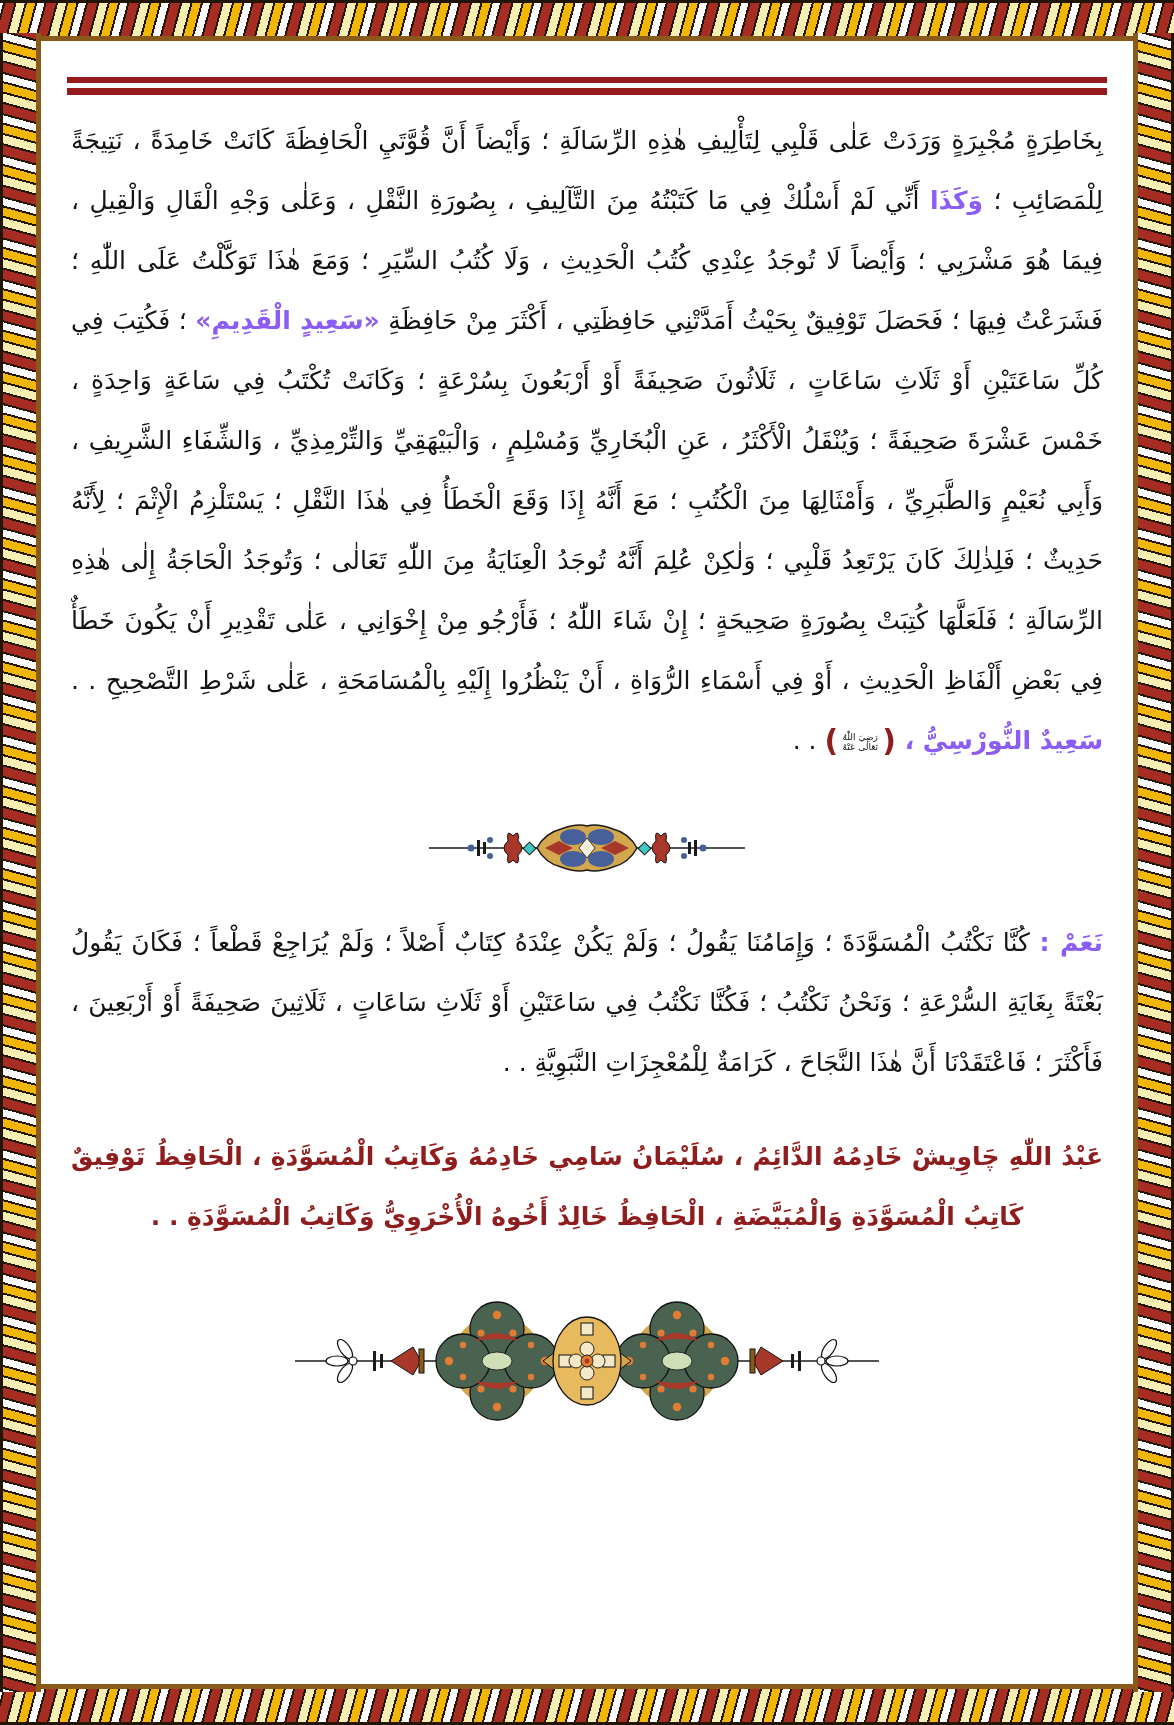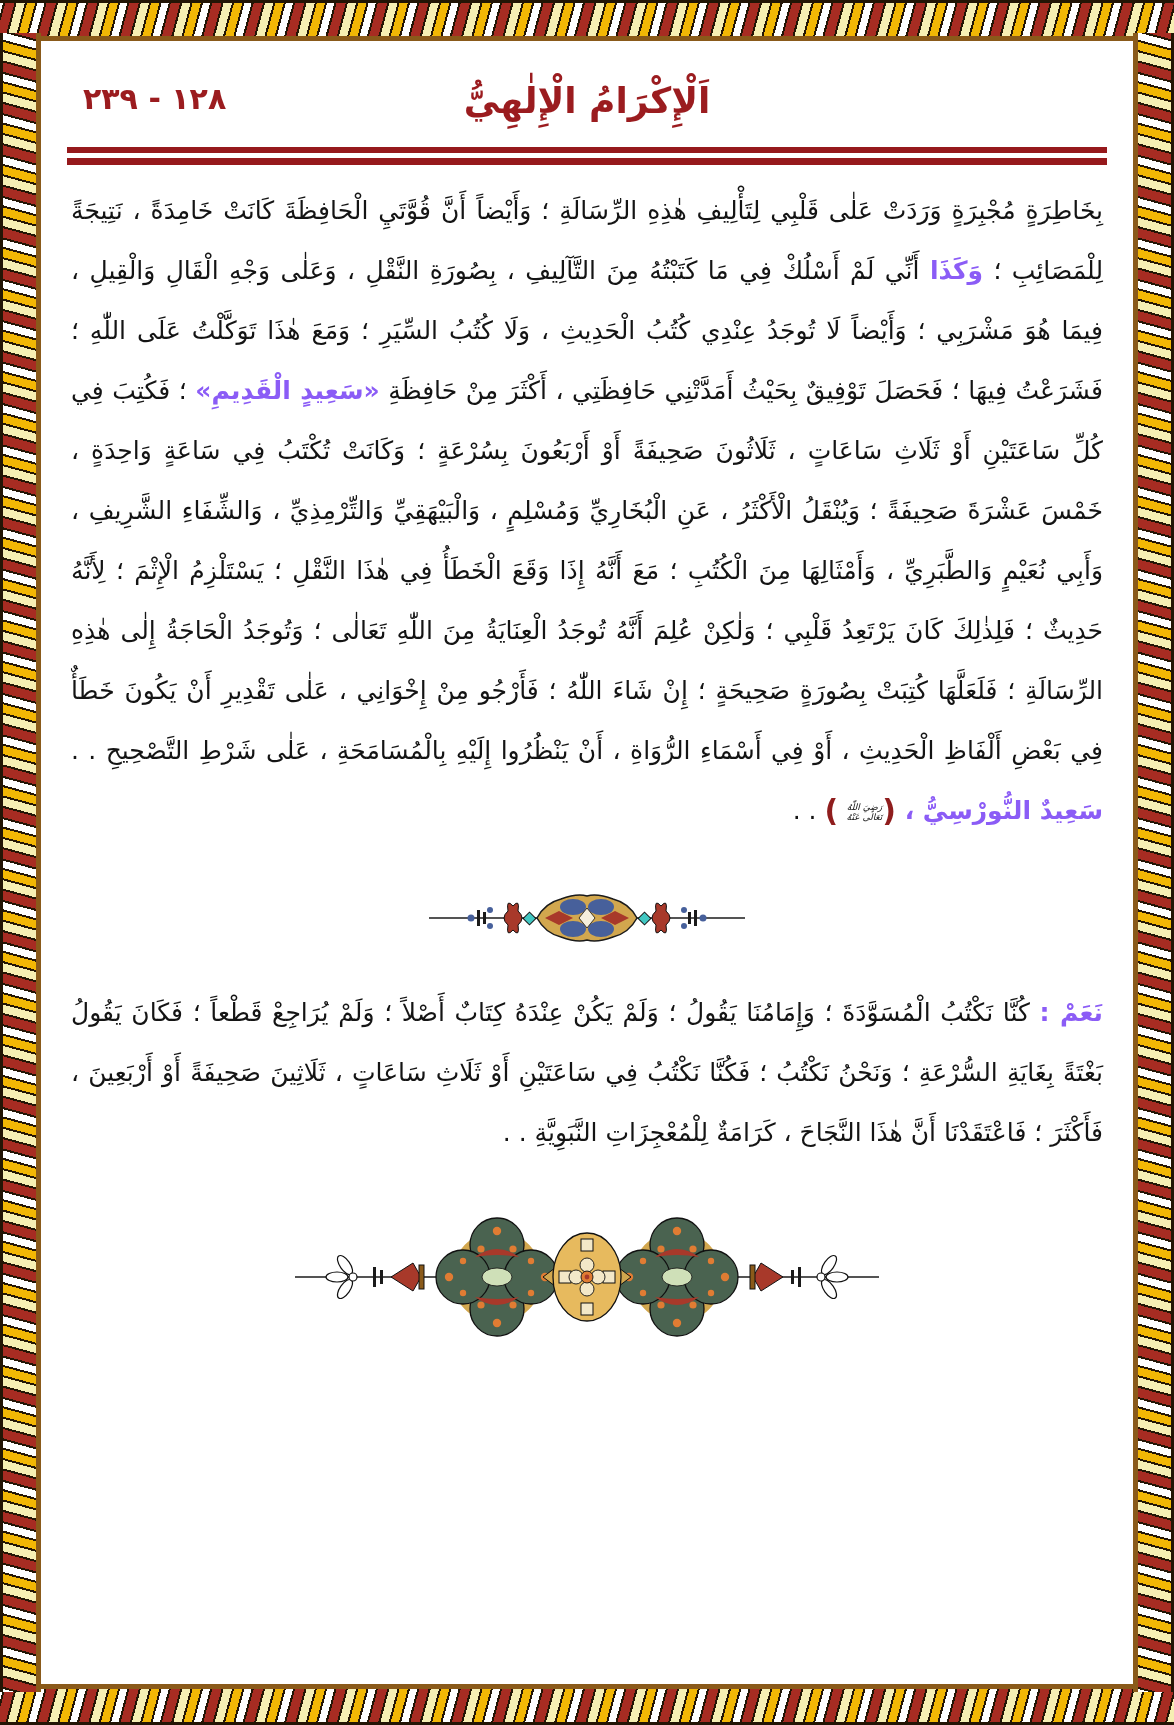--- a/index.html
+++ b/index.html
@@ -55,22 +55,22 @@
     color:#141414;
     font-size:25px;line-height:60px;
     text-align:justify;
     margin:16px 6px 0 6px;
   }
   .red{color:#8b5cf6;font-weight:bold;}
   .seal{white-space:nowrap;}
   .seal .paren{color:#8f1d1d;font-size:30px;font-weight:bold;vertical-align:-2px;}
   .seal .seal-core{
     display:inline-block;width:44px;
-    font-size:9px;line-height:10px;text-align:right;
-    vertical-align:middle;color:#111;white-space:normal;font-style:italic;
+    font-size:9px;line-height:10px;text-align:center;
+    vertical-align:middle;color:#111;white-space:normal;
   }
 
   .separator{display:flex;justify-content:center;margin-top:48px;height:58px;}
 
   .para2{margin-top:36px;}
 
   .signature{
     color:#8f1d1d;font-weight:bold;
     font-size:25px;line-height:60px;
     text-align:justify;text-align-last:center;
@@ -84,24 +84,20 @@
 
 <div class="page">
 
   <div class="bs bs-h bs-top"></div>
   <div class="bs bs-h bs-bottom"></div>
   <div class="bs bs-v bs-left"></div>
   <div class="bs bs-v bs-right"></div>
 
   <div class="content">
 
-    <div class="header">
-      <div class="page-numbers">١٢٨ - ٢٣٩</div>
-      <h1 class="doc-title">اَلْإِكْرَامُ الْإِلٰهِيُّ</h1>
-    </div>
 
     <div class="double-rule">
       <div class="bar1"></div>
       <div class="gap"></div>
       <div class="bar2"></div>
     </div>
 
     <p class="body-text"><span>بِخَاطِرَةٍ مُجْبِرَةٍ وَرَدَتْ عَلٰى قَلْبِي لِتَأْلِيفِ هٰذِهِ الرِّسَالَةِ ؛ وَأَيْضاً أَنَّ قُوَّتَيِ الْحَافِظَةَ كَانَتْ خَامِدَةً ، نَتِيجَةً لِلْمَصَائِبِ ؛ </span><span class="red">وَكَذَا</span><span> أَنِّي لَمْ أَسْلُكْ فِي مَا كَتَبْتُهُ مِنَ التَّآلِيفِ ، بِصُورَةِ النَّقْلِ ، وَعَلٰى وَجْهِ الْقَالِ وَالْقِيلِ ، فِيمَا هُوَ مَشْرَبِي ؛ وَأَيْضاً لَا تُوجَدُ عِنْدِي كُتُبُ الْحَدِيثِ ، وَلَا كُتُبُ السِّيَرِ ؛ وَمَعَ هٰذَا تَوَكَّلْتُ عَلَى اللّٰهِ ؛ فَشَرَعْتُ فِيهَا ؛ فَحَصَلَ تَوْفِيقٌ بِحَيْثُ أَمَدَّتْنِي حَافِظَتِي ، أَكْثَرَ مِنْ حَافِظَةِ </span><span class="red">«سَعِيدٍ الْقَدِيمِ»</span><span> ؛ فَكُتِبَ فِي كُلِّ سَاعَتَيْنِ أَوْ ثَلَاثِ سَاعَاتٍ ، ثَلَاثُونَ صَحِيفَةً أَوْ أَرْبَعُونَ بِسُرْعَةٍ ؛ وَكَانَتْ تُكْتَبُ فِي سَاعَةٍ وَاحِدَةٍ ، خَمْسَ عَشْرَةَ صَحِيفَةً ؛ وَيُنْقَلُ الْأَكْثَرُ ، عَنِ الْبُخَارِيِّ وَمُسْلِمٍ ، وَالْبَيْهَقِيِّ وَالتِّرْمِذِيِّ ، وَالشِّفَاءِ الشَّرِيفِ ، وَأَبِي نُعَيْمٍ وَالطَّبَرِيِّ ، وَأَمْثَالِهَا مِنَ الْكُتُبِ ؛ مَعَ أَنَّهُ إِذَا وَقَعَ الْخَطَأُ فِي هٰذَا النَّقْلِ ؛ يَسْتَلْزِمُ الْإِثْمَ ؛ لِأَنَّهُ حَدِيثٌ ؛ فَلِذٰلِكَ كَانَ يَرْتَعِدُ قَلْبِي ؛ وَلٰكِنْ عُلِمَ أَنَّهُ تُوجَدُ الْعِنَايَةُ مِنَ اللّٰهِ تَعَالٰى ؛ وَتُوجَدُ الْحَاجَةُ إِلٰى هٰذِهِ الرِّسَالَةِ ؛ فَلَعَلَّهَا كُتِبَتْ بِصُورَةٍ صَحِيحَةٍ ؛ إِنْ شَاءَ اللّٰهُ ؛ فَأَرْجُو مِنْ إِخْوَانِي ، عَلٰى تَقْدِيرِ أَنْ يَكُونَ خَطَأٌ فِي بَعْضِ أَلْفَاظِ الْحَدِيثِ ، أَوْ فِي أَسْمَاءِ الرُّوَاةِ ، أَنْ يَنْظُرُوا إِلَيْهِ بِالْمُسَامَحَةِ ، عَلٰى شَرْطِ التَّصْحِيحِ . . </span><span class="red">سَعِيدٌ النُّورْسِيُّ ، </span><span class="seal"><span class="paren">(</span><span class="seal-core">رَضِيَ اللّٰهُ تَعَالٰى عَنْهُ</span><span class="paren">)</span></span><span> . .</span></p>
 
     <div class="separator">
@@ -123,20 +119,21 @@
         <ellipse cx="146" cy="40" rx="13" ry="8" fill="#47609b"></ellipse>
         <ellipse cx="174" cy="40" rx="13" ry="8" fill="#47609b"></ellipse>
         <path d="M118 29 L132 22 L146 29 L132 36 Z" fill="#a8392a"></path>
         <path d="M202 29 L188 22 L174 29 L188 36 Z" fill="#a8392a"></path>
         <path d="M160 19 L168 29 L160 39 L152 29 Z" fill="#f5efdc" stroke="#111" stroke-width="0.8"></path>
       </svg>
     </div>
 
     <p class="body-text para2"><span class="red">نَعَمْ :</span><span> كُنَّا نَكْتُبُ الْمُسَوَّدَةَ ؛ وَإِمَامُنَا يَقُولُ ؛ وَلَمْ يَكُنْ عِنْدَهُ كِتَابٌ أَصْلاً ؛ وَلَمْ يُرَاجِعْ قَطْعاً ؛ فَكَانَ يَقُولُ بَغْتَةً بِغَايَةِ السُّرْعَةِ ؛ وَنَحْنُ نَكْتُبُ ؛ فَكُنَّا نَكْتُبُ فِي سَاعَتَيْنِ أَوْ ثَلَاثِ سَاعَاتٍ ، ثَلَاثِينَ صَحِيفَةً أَوْ أَرْبَعِينَ ، فَأَكْثَرَ ؛ فَاعْتَقَدْنَا أَنَّ هٰذَا النَّجَاحَ ، كَرَامَةٌ لِلْمُعْجِزَاتِ النَّبَوِيَّةِ . .</span></p>
 
+    <p class="signature">عَبْدُ اللّٰهِ چَاوِيشْ خَادِمُهُ الدَّائِمُ ، سُلَيْمَانُ سَامِي خَادِمُهُ وَكَاتِبُ الْمُسَوَّدَةِ ، الْحَافِظُ تَوْفِيقٌ كَاتِبُ الْمُسَوَّدَةِ وَالْمُبَيَّضَةِ ، الْحَافِظُ خَالِدٌ أَخُوهُ الْأُخْرَوِيُّ وَكَاتِبُ الْمُسَوَّدَةِ . .</p>
 
     <div class="footer-ornament">
       <svg width="600" height="140" viewBox="0 0 600 140">
         <line x1="8" y1="70" x2="592" y2="70" stroke="#1b1b1b" stroke-width="1.5"></line>
         <g id="footHalf">
 
           <g stroke="#111" stroke-width="1.2" fill="#ffffff">
             <ellipse cx="58" cy="58" rx="5" ry="11" transform="rotate(-35 58 58)"></ellipse>
             <ellipse cx="58" cy="82" rx="5" ry="11" transform="rotate(35 58 82)"></ellipse>
             <ellipse cx="50" cy="70" rx="11" ry="5"></ellipse>

